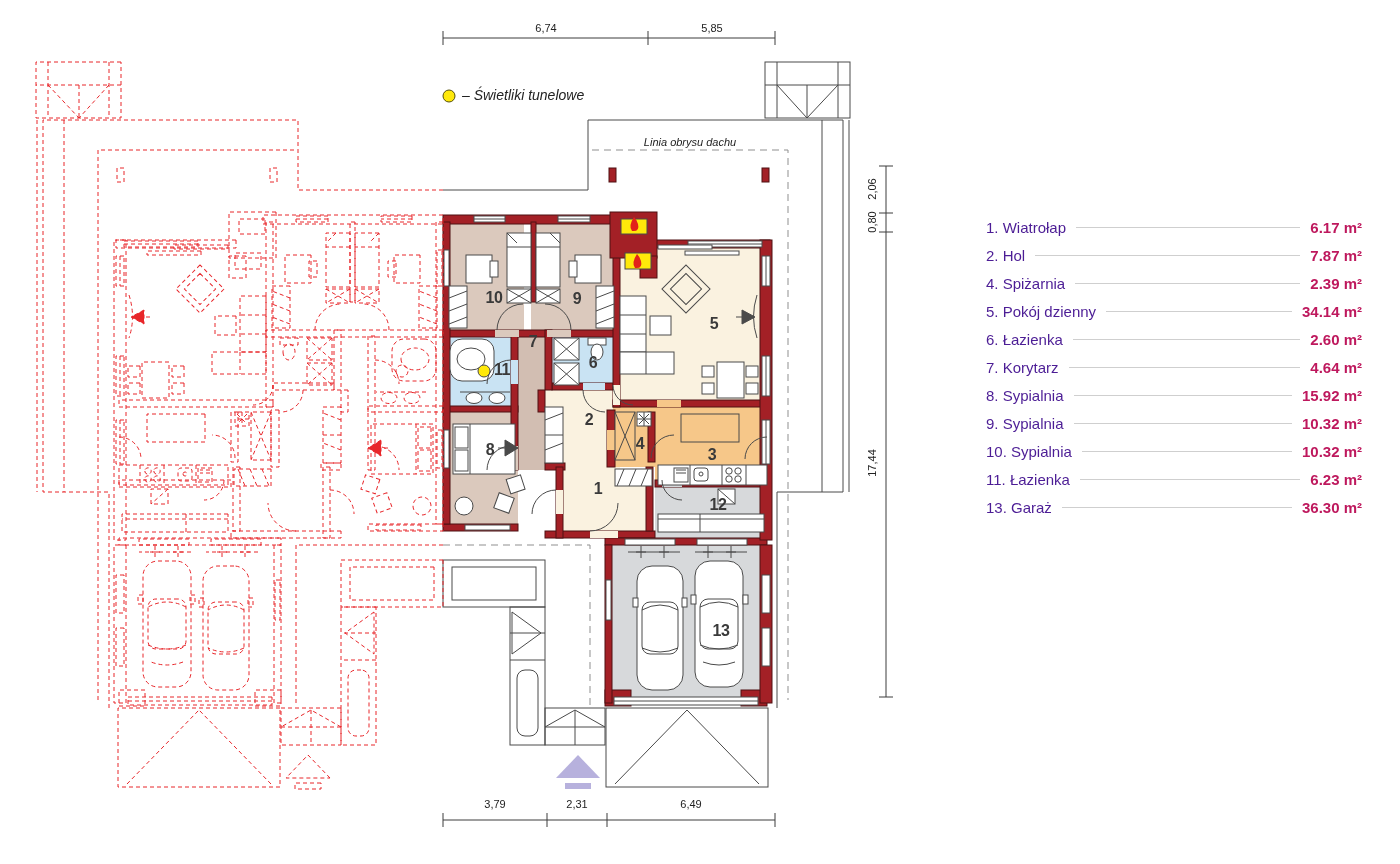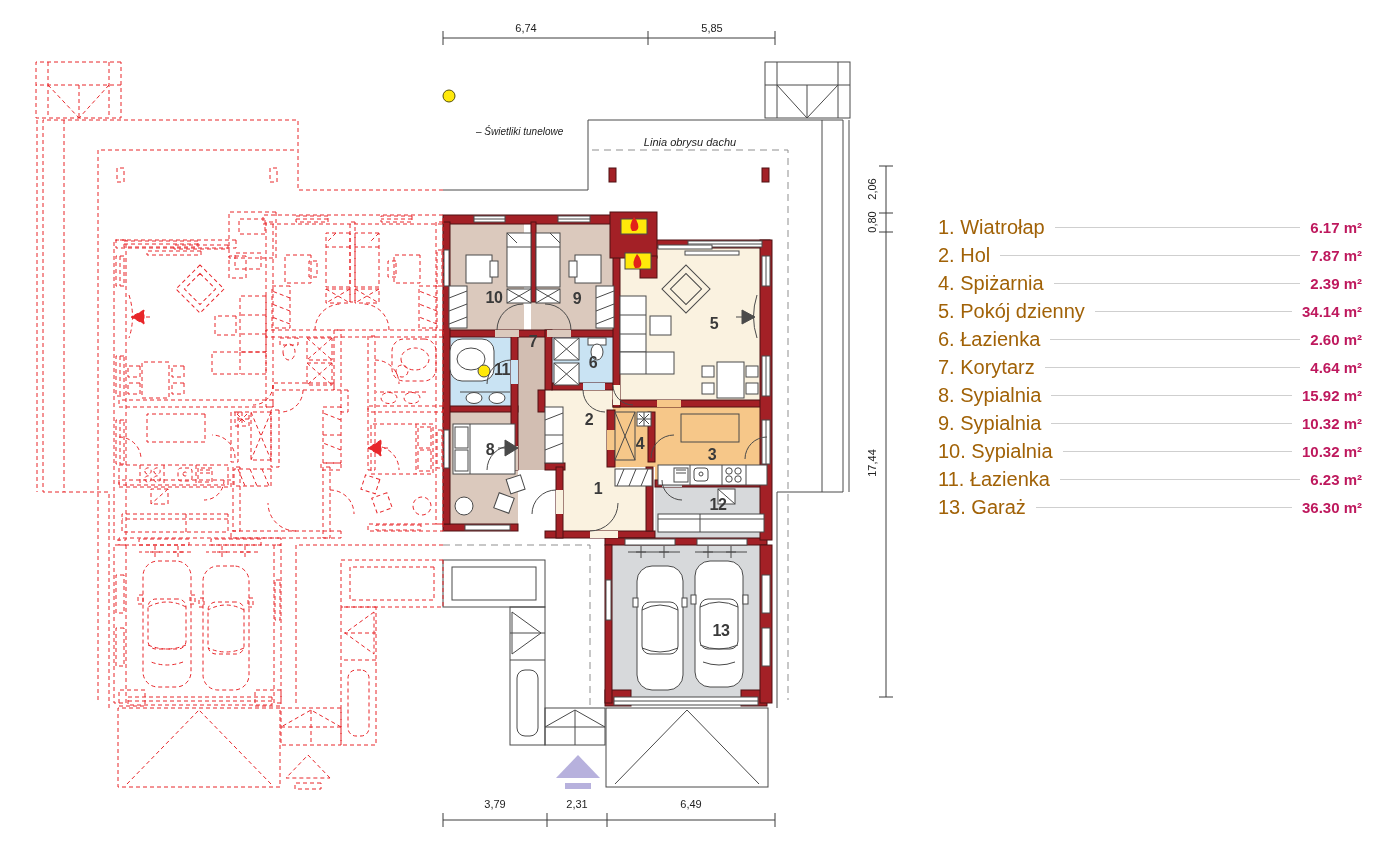--- a/index.html
+++ b/index.html
@@ -21,26 +21,26 @@
     --orange:none; --gray:none; --yf:none; --flame:none;
     --af:none; --as:#e8262a; --rfs:#e8262a; --rdc:#e8262a; --rdd:4 3;
   }
 
   .ovl{position:absolute;white-space:nowrap;}
   .pn{position:absolute;transform:translate(-50%,-50%);font-size:16px;font-weight:bold;
       color:#3a3a3a;letter-spacing:-0.5px;}
   .dim{position:absolute;transform:translate(-50%,-50%);font-size:11px;color:#222;}
   .dim-r{position:absolute;transform:translate(-50%,-50%) rotate(-90deg);font-size:11px;color:#222;}
   .annot{position:absolute;transform:translate(-50%,-50%);font-style:italic;font-size:11px;color:#222;}
-  .legend{position:absolute;left:476px;top:96px;transform:translateY(-55%);
-          font-style:italic;font-size:10px;color:#222;margin-top:36px;}
+  .legend{position:absolute;left:462px;top:96px;transform:translateY(-55%);
+          font-style:italic;font-size:14px;color:#222;}
 
   .room-list{position:absolute;left:938px;top:213px;width:424px;}
   .room-row{display:flex;align-items:center;height:28px;}
-  .room-label{font-size:20px;color:#a16207;}
+  .room-label{font-size:15px;color:#4c1d95;margin-left:48px;}
   .leader{flex:1;border-top:1px solid #cfcfcf;margin:0 10px;height:0;}
   .room-area{font-size:15px;font-weight:bold;color:#be185d;}
 </style>
 </head>
 <body>
 
 <div class="canvas">
 
 <svg width="1400" height="864" viewBox="0 0 1400 864">
 
@@ -283,21 +283,21 @@
     <path d="M443,38 H775 M443,31 V45 M648,31 V45 M775,31 V45"></path>
     <path d="M443,820 H775 M443,813 V827 M547,813 V827 M607,813 V827 M775,813 V827"></path>
     <path d="M886,166 V697 M879,166 H893 M879,213 H893 M879,232 H893 M879,697 H893"></path>
   </g>
   <circle cx="449" cy="96" r="6" fill="#ffe90a" stroke="#55500a"></circle>
 </svg>
 
 <span class="legend ovl">– Świetliki tunelowe</span>
 <span class="annot ovl" style="left:690px;top:142px;">Linia obrysu dachu</span>
 
-<span class="dim ovl" style="left:526px;top:28px;">6,74</span>
+<span class="dim ovl" style="left:546px;top:28px;">6,74</span>
 <span class="dim ovl" style="left:712px;top:28px;">5,85</span>
 <span class="dim ovl" style="left:495px;top:804px;">3,79</span>
 <span class="dim ovl" style="left:577px;top:804px;">2,31</span>
 <span class="dim ovl" style="left:691px;top:804px;">6,49</span>
 <span class="dim-r ovl" style="left:872px;top:189px;">2,06</span>
 <span class="dim-r ovl" style="left:872px;top:222px;">0,80</span>
 <span class="dim-r ovl" style="left:872px;top:463px;">17,44</span>
 
 <span class="pn" style="left:598px;top:489px;">1</span>
 <span class="pn" style="left:589px;top:420px;">2</span>

